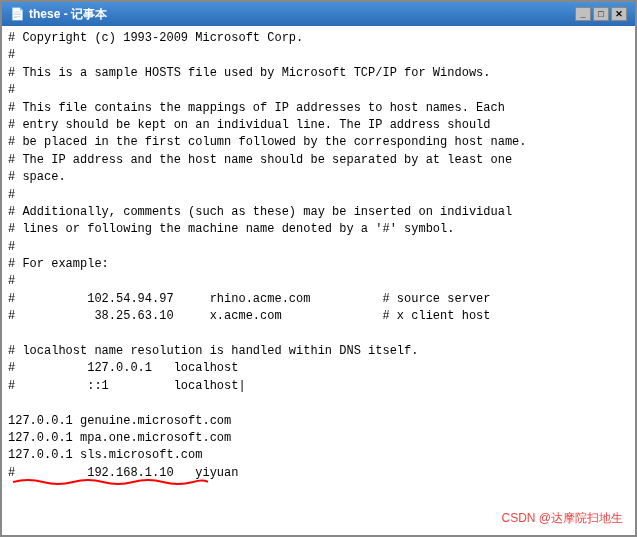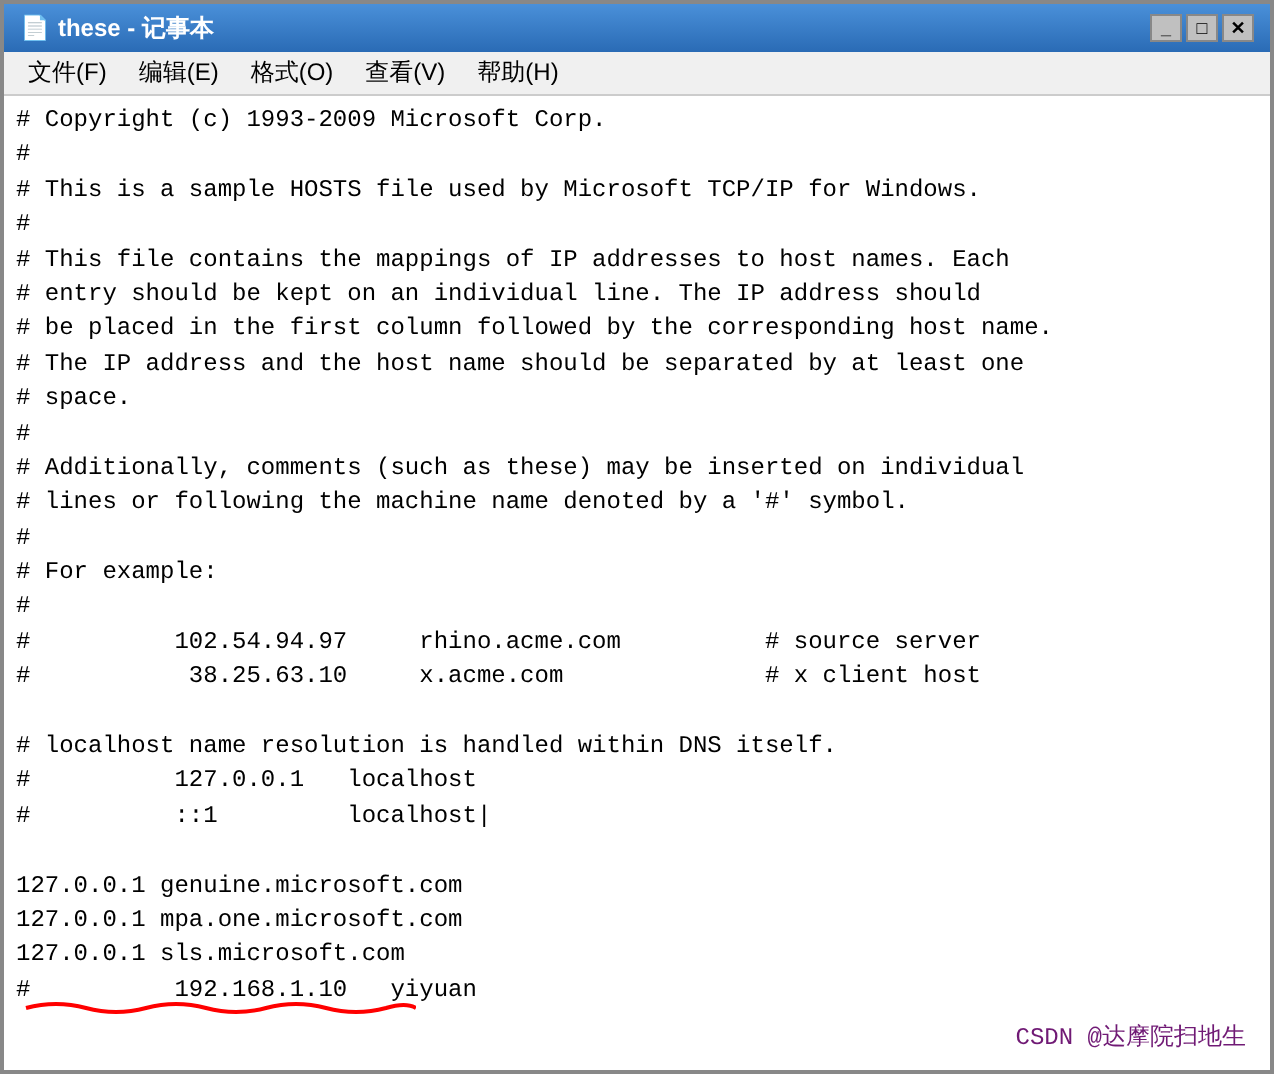--- a/index.html
+++ b/index.html
@@ -80,47 +80,40 @@
       font-size: 12px;
       line-height: 1.45;
       color: #000;
       white-space: pre;
     }
     .watermark {
       position: absolute;
       bottom: 8px;
       right: 12px;
       font-size: 12px;
-      color: #701a75;
-      font-family: Liberation Mono, monospace;
+      color: #ef4444;
+      font-family: Liberation Sans, sans-serif;
     }
   </style>
 </head>
 <body>
 
 <div class="window">
   <div class="title-bar">
     <div class="title-bar-left">
       <span>📄</span>
       <span>these - 记事本</span>
     </div>
     <div class="title-bar-buttons">
       <div class="title-btn">_</div>
       <div class="title-btn">□</div>
       <div class="title-btn">✕</div>
     </div>
   </div>
 
-  <div class="menu-bar">
-    <div class="menu-item">文件(F)</div>
-    <div class="menu-item">编辑(E)</div>
-    <div class="menu-item">格式(O)</div>
-    <div class="menu-item">查看(V)</div>
-    <div class="menu-item">帮助(H)</div>
-  </div>
 
   <div class="content-area">
     <div class="text-content" id="text-display"><div># Copyright (c) 1993-2009 Microsoft Corp.</div><div>#</div><div># This is a sample HOSTS file used by Microsoft TCP/IP for Windows.</div><div>#</div><div># This file contains the mappings of IP addresses to host names. Each</div><div># entry should be kept on an individual line. The IP address should</div><div># be placed in the first column followed by the corresponding host name.</div><div># The IP address and the host name should be separated by at least one</div><div># space.</div><div>#</div><div># Additionally, comments (such as these) may be inserted on individual</div><div># lines or following the machine name denoted by a '#' symbol.</div><div>#</div><div># For example:</div><div>#</div><div>#          102.54.94.97     rhino.acme.com          # source server</div><div>#           38.25.63.10     x.acme.com              # x client host</div><div style="line-height: 1.45;"> </div><div># localhost name resolution is handled within DNS itself.</div><div>#          127.0.0.1   localhost</div><div>#          ::1         localhost|</div><div style="line-height: 1.45;"> </div><div>127.0.0.1 genuine.microsoft.com</div><div>127.0.0.1 mpa.one.microsoft.com</div><div>127.0.0.1 sls.microsoft.com</div><div><span style="position: relative; display: inline-block;"><span>#          192.168.1.10   yiyuan</span><svg viewBox="0 0 200 8" style="position: absolute; left: 0px; bottom: -4px; width: 200px; height: 8px;">
               <path d="M5,4 Q20,0 35,4 Q50,8 65,4 Q80,0 95,4 Q110,8 125,4 Q140,0 155,4 Q170,8 185,4 Q195,1 200,4" stroke="red" stroke-width="2" fill="none"></path>
             </svg></span></div></div>
     <div class="watermark">CSDN @达摩院扫地生</div>
   </div>
 </div>
 
 </body></html>

